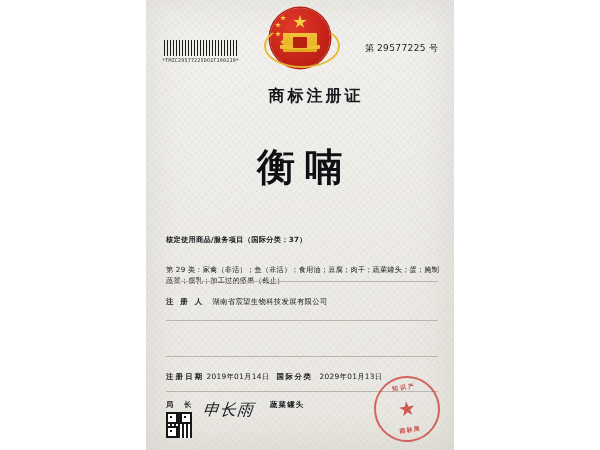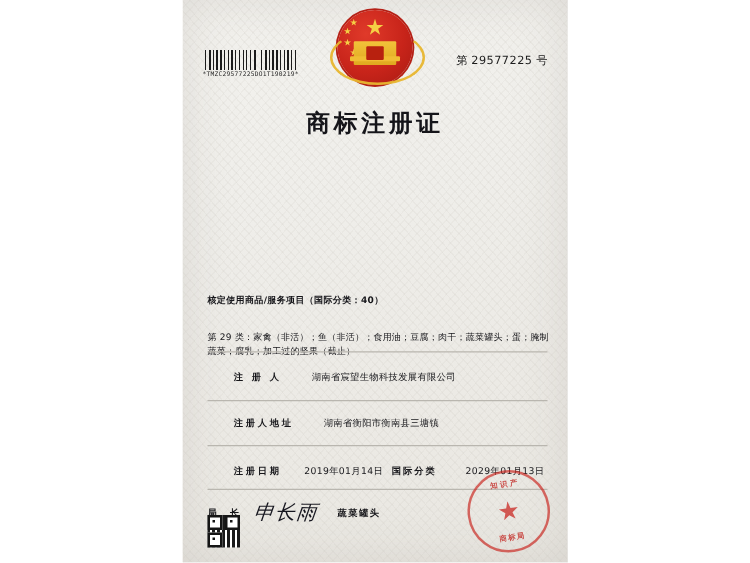--- a/index.html
+++ b/index.html
@@ -136,24 +136,24 @@
     white-space: nowrap;
   }
   .serial .num {
     letter-spacing: 0.4px;
     margin: 0 3px;
   }
 
   
   .doc-title {
     position: absolute;
-    left: 0; top: 86px;
+    left: 16px; top: 86px;
     width: 100%;
     text-align: center;
-    font-size: 19px;
+    font-size: 16px;
     font-weight: bold;
     letter-spacing: 3px;
     color: #15151a;
     font-family: "DejaVu Sans", "Liberation Sans", sans-serif;
   }
 
   .mark-name {
     position: absolute;
     left: 0; top: 142px;
     width: 100%;
@@ -206,40 +206,38 @@
     align-items: baseline;
     gap: 8px;
     font-size: 7.4px;
     color: #16161a;
   }
   .row .lbl {
     font-weight: bold;
     letter-spacing: 2.2px;
     white-space: nowrap;
     flex: 0 0 auto;
-    margin-left: 21px;
   }
   .row .val {
     letter-spacing: 0.3px;
     white-space: nowrap;
-    margin-left: 16px;
   }
   .row-registrant { top: 297px; }
   .row-address { top: 334px; }
   .row-dates { top: 372px; gap: 2px; }
   .row-dates .lbl { letter-spacing: 2.2px; }
   .row-dates .sep { margin: 0 5px; font-weight: bold; letter-spacing: 1.6px; }
 
   .row-director {
     position: absolute;
     left: 20px;
     top: 400px;
     width: 272px;
     display: flex;
-    align-items: center;
+    align-items: flex-start;
     font-size: 7.4px;
     color: #16161a;
   }
   .row-director .lbl {
     font-weight: bold;
     letter-spacing: 1.6px;
   }
   .signature {
     margin-left: 10px;
     font-size: 16px;
@@ -341,41 +339,38 @@
     <div class="barcode-row">
       <div class="barcode"></div>
       <div class="barcode-num">*TMZC29577225DO1T190219*</div>
       <div class="serial">
         <span>第</span><span class="num">29577225</span><span>号</span>
       </div>
     </div>
 
     <div class="doc-title">商标注册证</div>
 
+    <div class="mark-name">衡喃</div>
 
     <div class="field goods-head">
-      <span class="lbl">核定使用商品/服务项目（国际分类：40）</span>
+      <span class="lbl">核定使用商品/服务项目（国际分类：37）</span>
     </div>
     <div class="field goods-body">
       <span class="val">第 29 类：家禽（非活）；鱼（非活）；食用油；豆腐；肉干；蔬菜罐头；蛋；腌制蔬菜；腐乳；加工过的坚果（截止）</span>
     </div>
 
     <div class="rule r1"></div>
 
     <div class="row row-registrant">
       <span class="lbl">注 册 人</span>
       <span class="val">湖南省宸望生物科技发展有限公司</span>
     </div>
 
     <div class="rule r2"></div>
 
-    <div class="row row-address">
-      <span class="lbl">注册人地址</span>
-      <span class="val">湖南省衡阳市衡南县三塘镇</span>
-    </div>
 
     <div class="rule r3"></div>
 
     <div class="row row-dates">
       <span class="lbl">注册日期</span>
       <span class="val">2019年01月14日</span>
       <span class="sep">国际分类</span>
       <span class="val">2029年01月13日</span>
     </div>
 

